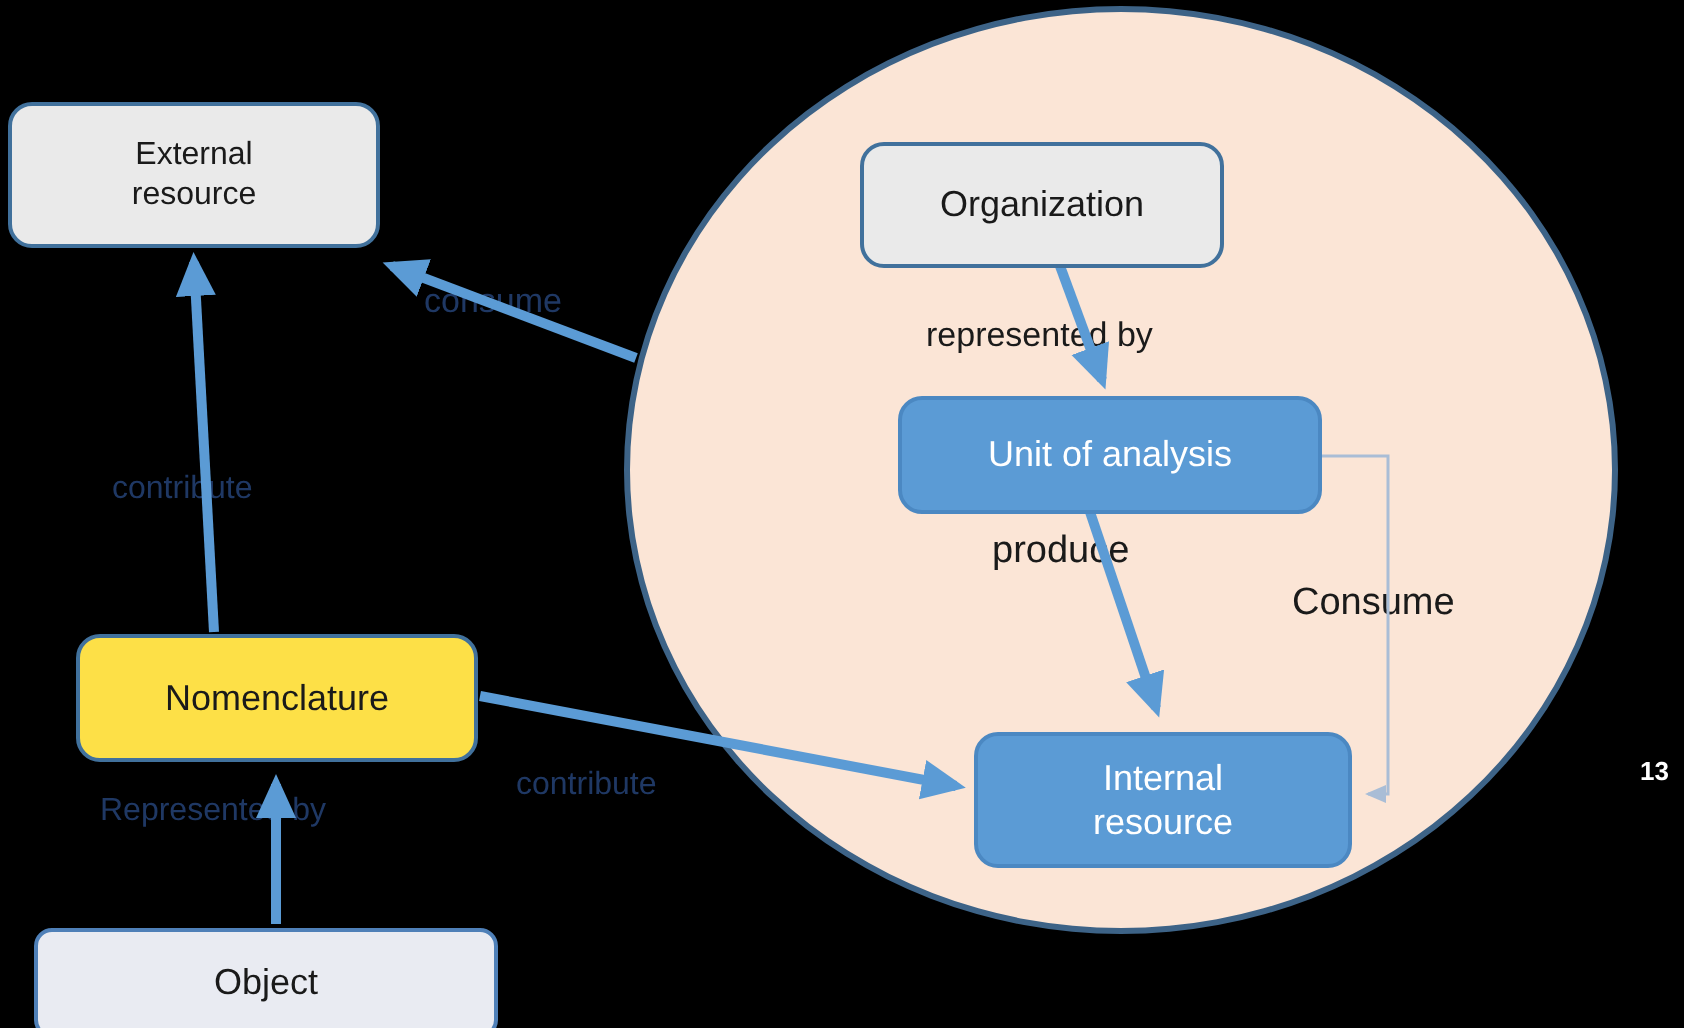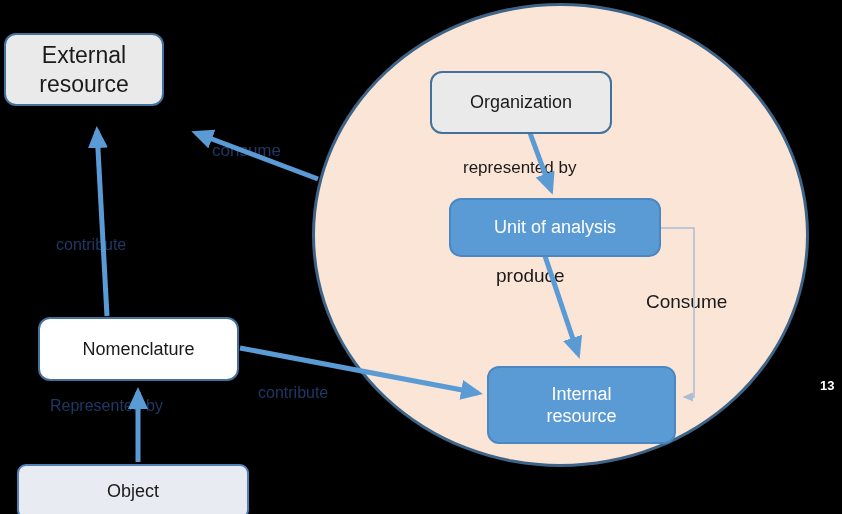--- a/index.html
+++ b/index.html
@@ -15,26 +15,26 @@
     background:#FBE5D6;border:3px solid #3D6387;border-radius:50%;
     box-sizing:border-box;z-index:1;
   }
   .node{
     position:absolute;display:flex;align-items:center;justify-content:center;
     box-sizing:border-box;text-align:center;white-space:pre-line;
     border-radius:12px;z-index:4;line-height:1.25;
   }
   .node.gray{background:#EAEAEA;border:2.5px solid #41719C;color:#1a1a1a;}
   .node.blue{background:#5B9BD5;border:2px solid #4B88C2;color:#ffffff;}
-  .node.orange{background:#ffffff;border:2.5px solid #41719C;color:#1a1a1a;}
+  .node.orange{background:#fde047;border:2.5px solid #41719C;color:#1a1a1a;}
   .node.objbox{background:#E9EBF2;border:2.5px solid #4F80B8;color:#1a1a1a;border-radius:9px;}
-  #external-resource{left:4px;top:33px;width:160px;height:73px;font-size:23px;}
+  #external-resource{left:4px;top:51px;width:186px;height:73px;font-size:16px;}
   #organization{left:430px;top:71px;width:182px;height:63px;font-size:18px;}
   #unit-of-analysis{left:449px;top:198px;width:212px;height:59px;font-size:18px;}
-  #internal-resource{left:487px;top:366px;width:189px;height:78px;font-size:18px;}
+  #internal-resource{left:487px;top:366px;width:189px;height:68px;font-size:18px;}
   #nomenclature{left:38px;top:317px;width:201px;height:64px;font-size:18px;}
   #object{left:17px;top:464px;width:232px;height:55px;font-size:18px;}
   .lbl{position:absolute;z-index:2;white-space:nowrap;}
   .lbl.black{color:#1a1a1a;}
   .lbl.dark{color:#1F3864;}
   #lbl-represented-by-org{left:463px;top:158px;font-size:17px;}
   #lbl-produce{left:496px;top:265px;font-size:19px;}
   #lbl-consume-internal{left:646px;top:291px;font-size:19px;}
   #lbl-consume-external{left:212px;top:141px;font-size:17px;}
   #lbl-contribute-external{left:56px;top:236px;font-size:16px;}

